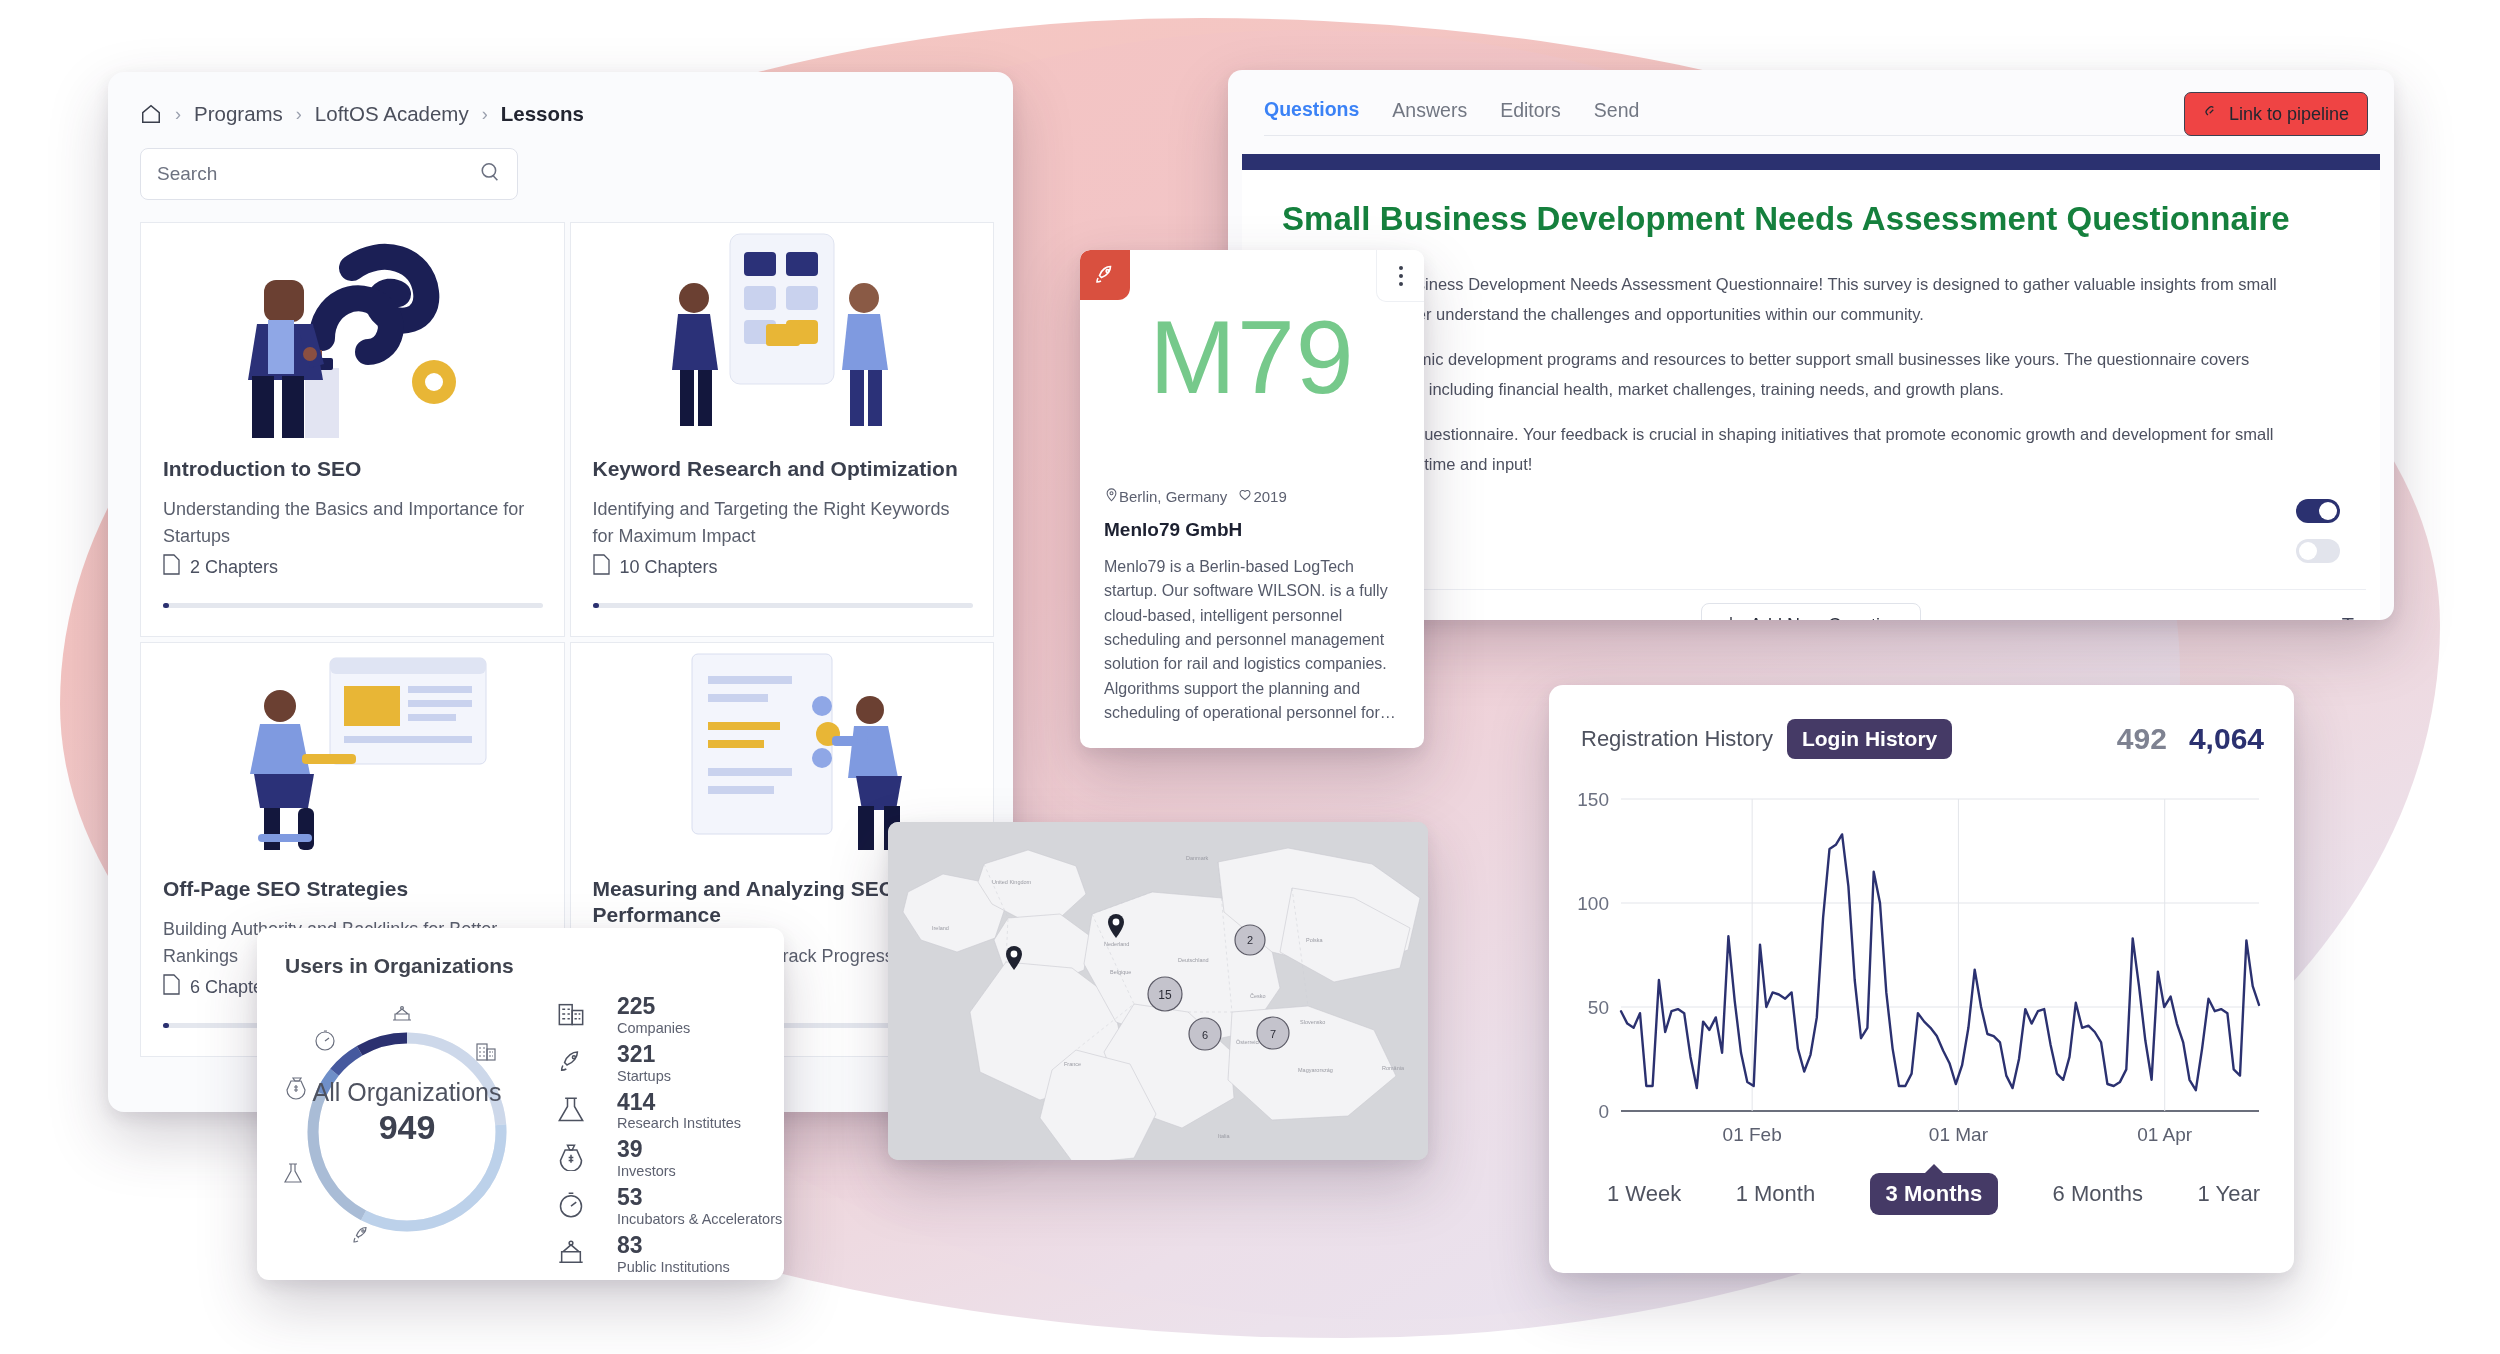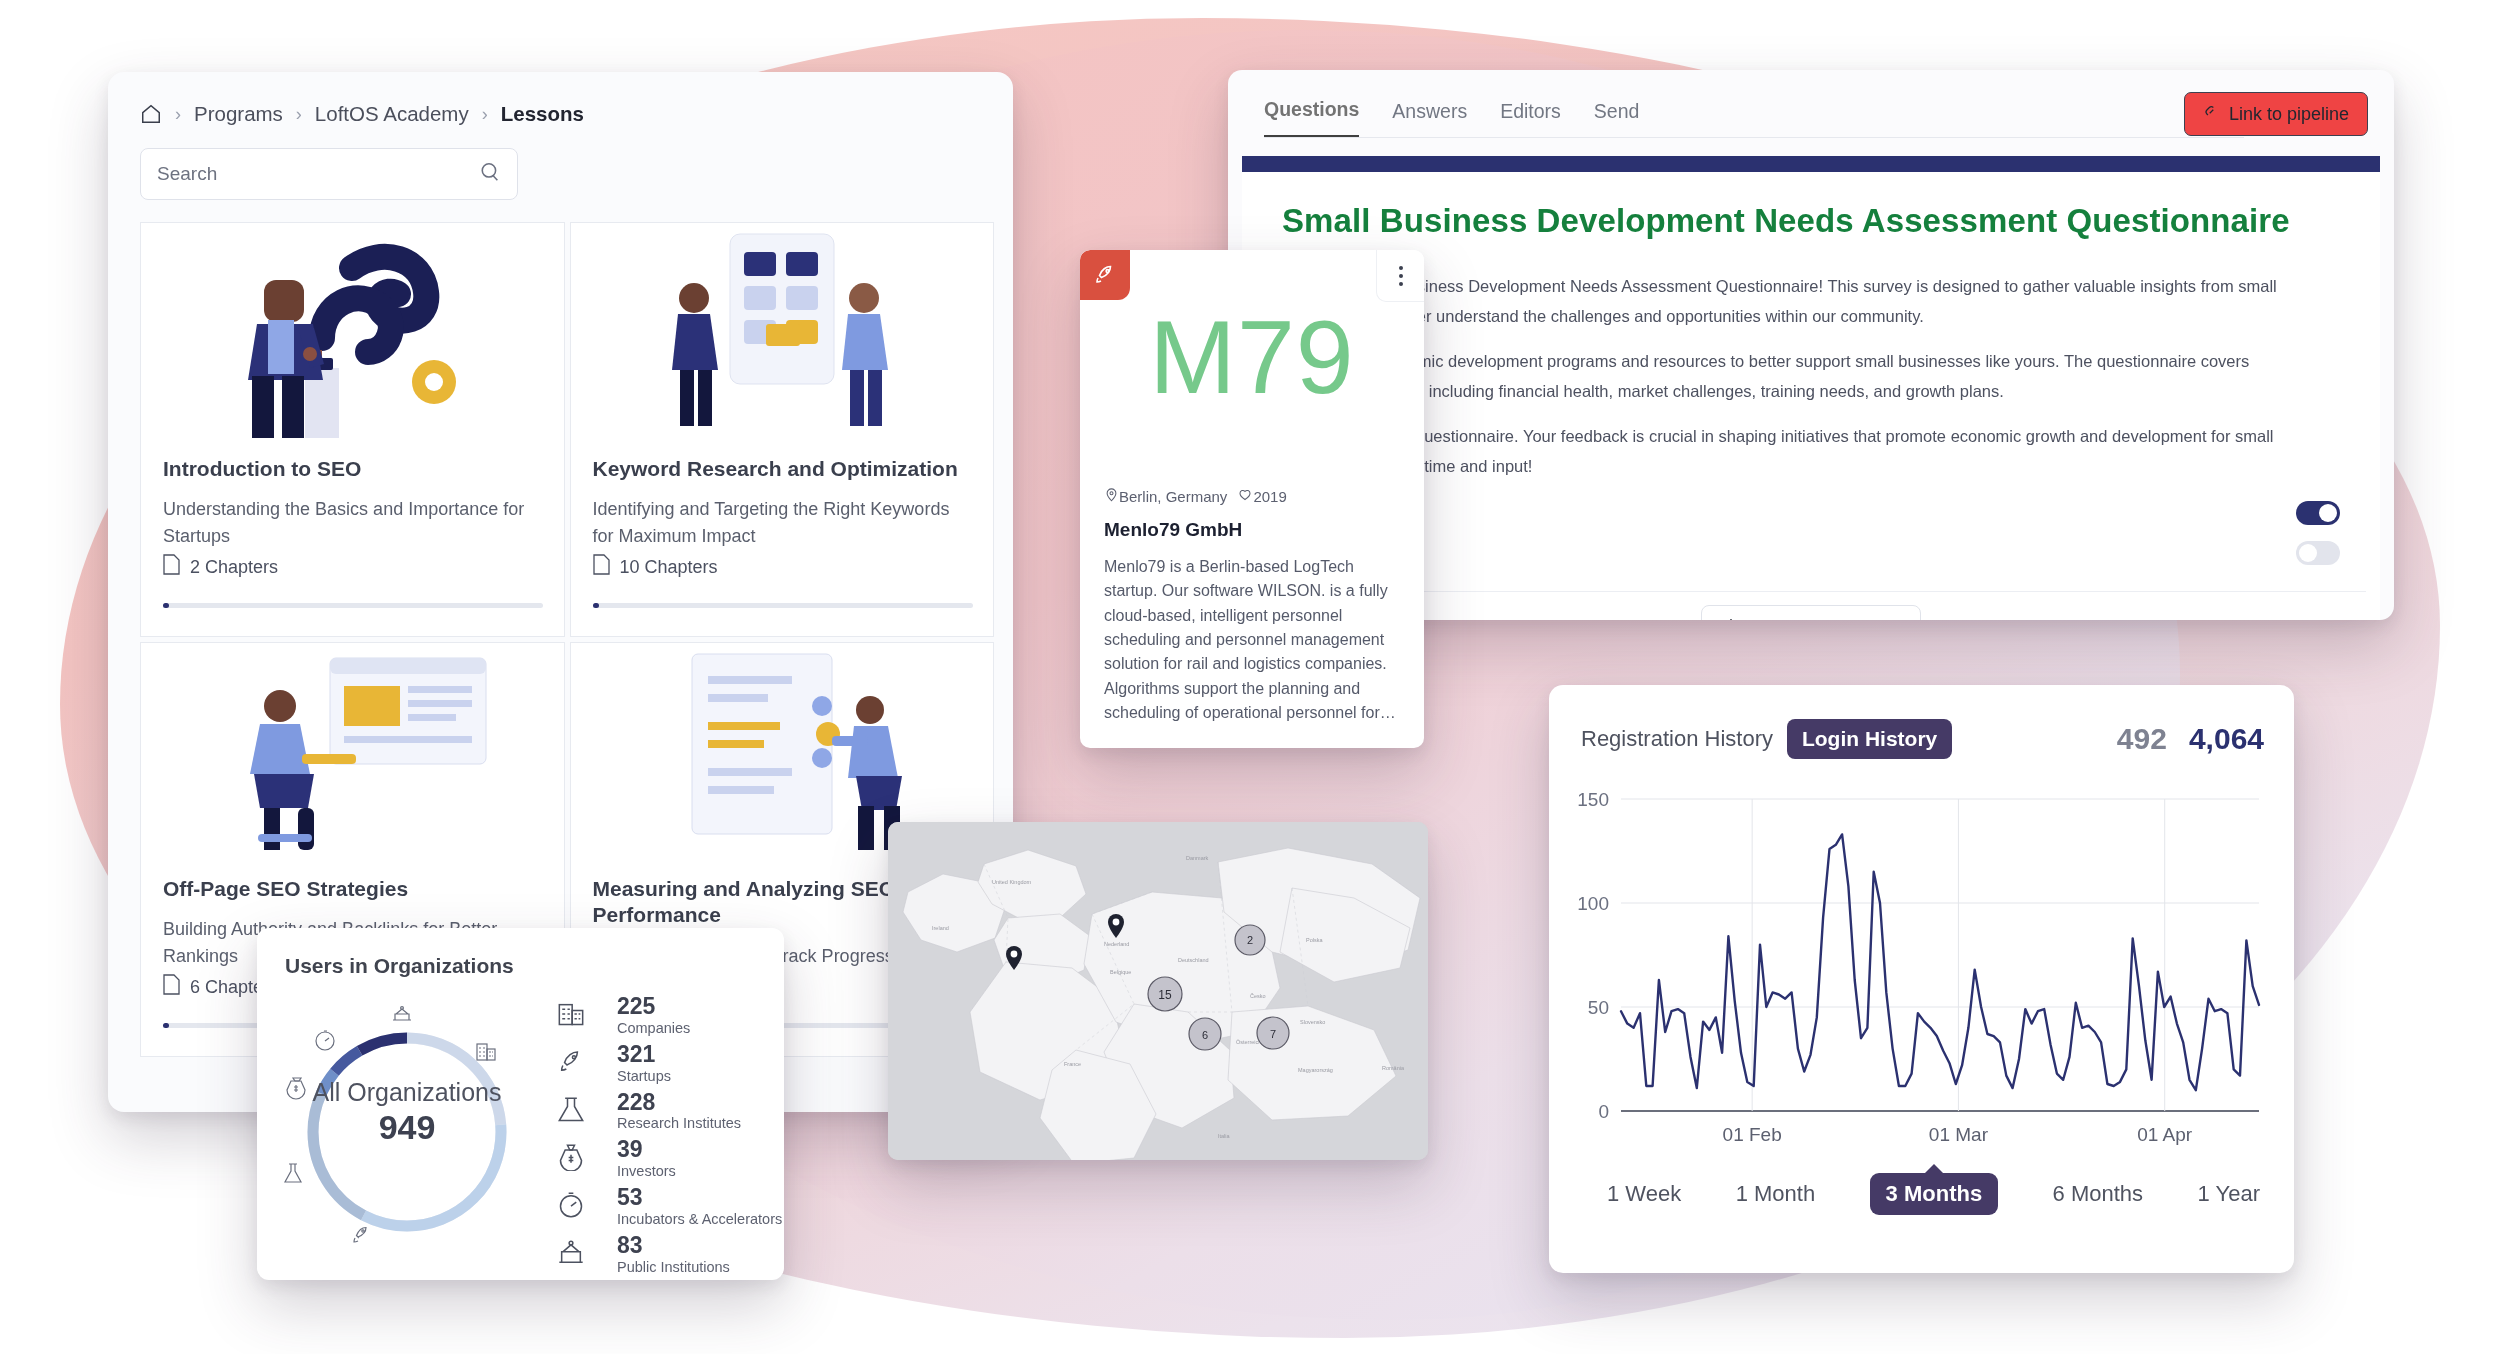--- a/index.html
+++ b/index.html
@@ -107,21 +107,21 @@
     left: 1228px; top: 70px;
     width: 1166px; height: 550px;
     background: #fbfbfd;
   }
   .qtabs {
     display: flex; align-items: center; gap: 33px;
     padding: 28px 0 0 36px;
     position: relative;
   }
   .qtab { font-size: 19.5px; color: #727783; padding-bottom: 14px; }
-  .qtab.active { color: #737373; font-weight: bold; border-bottom: 3px solid #404040; }
+  .qtab.active { color: #3b82f6; font-weight: bold; border-bottom: 1px solid #404040; }
   .qtab-underline {
     position: absolute; left: 36px; right: 150px; bottom: 0;
     height: 1px; background: #e6e8ee;
   }
   .link-pipe {
     position: absolute; right: 26px; top: 22px;
     height: 44px; padding: 0 18px;
     border: 1px solid #3d4050; border-radius: 7px;
     display: flex; align-items: center; gap: 9px;
     font-size: 18px; color: #23262f; background: #ef4444;
@@ -670,21 +670,21 @@
             <span class="lab">Startups</span>
           </span>
         </div>
         <div class="orgitem">
           <span class="ic">
             <svg width="28" height="28" viewBox="0 0 24 24" fill="none" stroke="#4d5260" stroke-width="1.3">
               <path d="M9 2v7L2 21h20L15 9V2M7 2h10"></path>
             </svg>
           </span>
           <span>
-            <span class="num">228</span><br>
+            <span class="num">414</span><br>
             <span class="lab">Research Institutes</span>
           </span>
         </div>
         <div class="orgitem">
           <span class="ic">
             <svg width="28" height="28" viewBox="0 0 24 24" fill="none" stroke="#4d5260" stroke-width="1.3">
               <path d="M7 6h10l4 9a9 9 0 0 1-18 0z"></path>
                 <path d="M9 2h6l-2 4h-2z"></path>
                 <path d="M12 10v7M10 12.5h4M10 15h4"></path>
             </svg>

